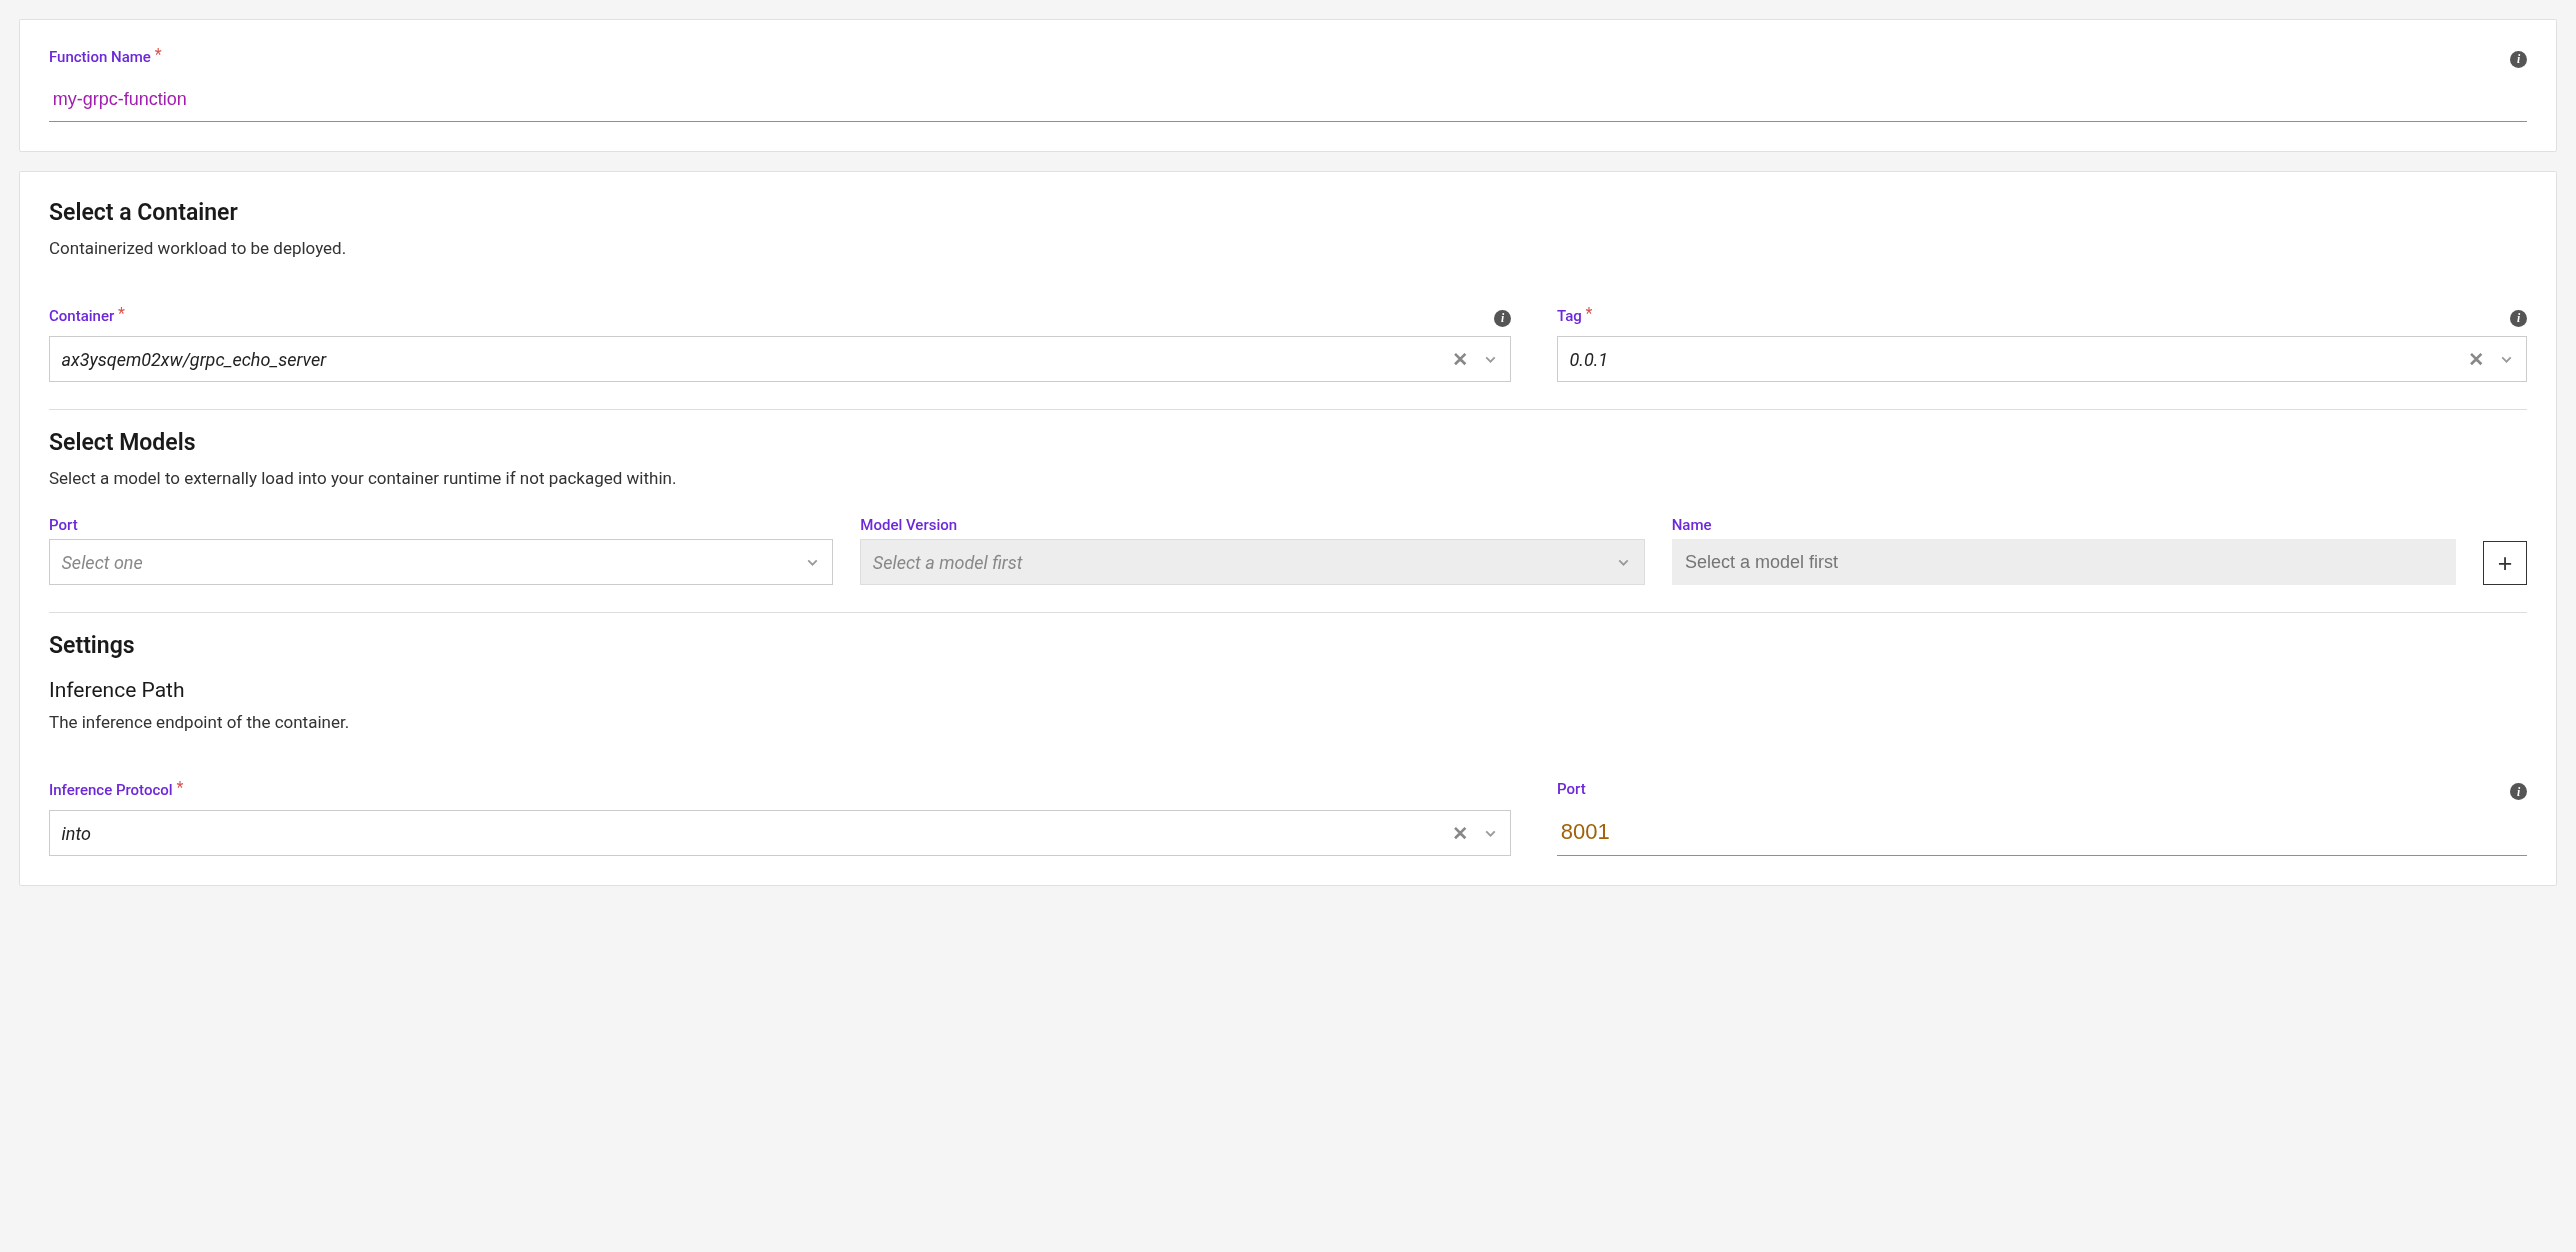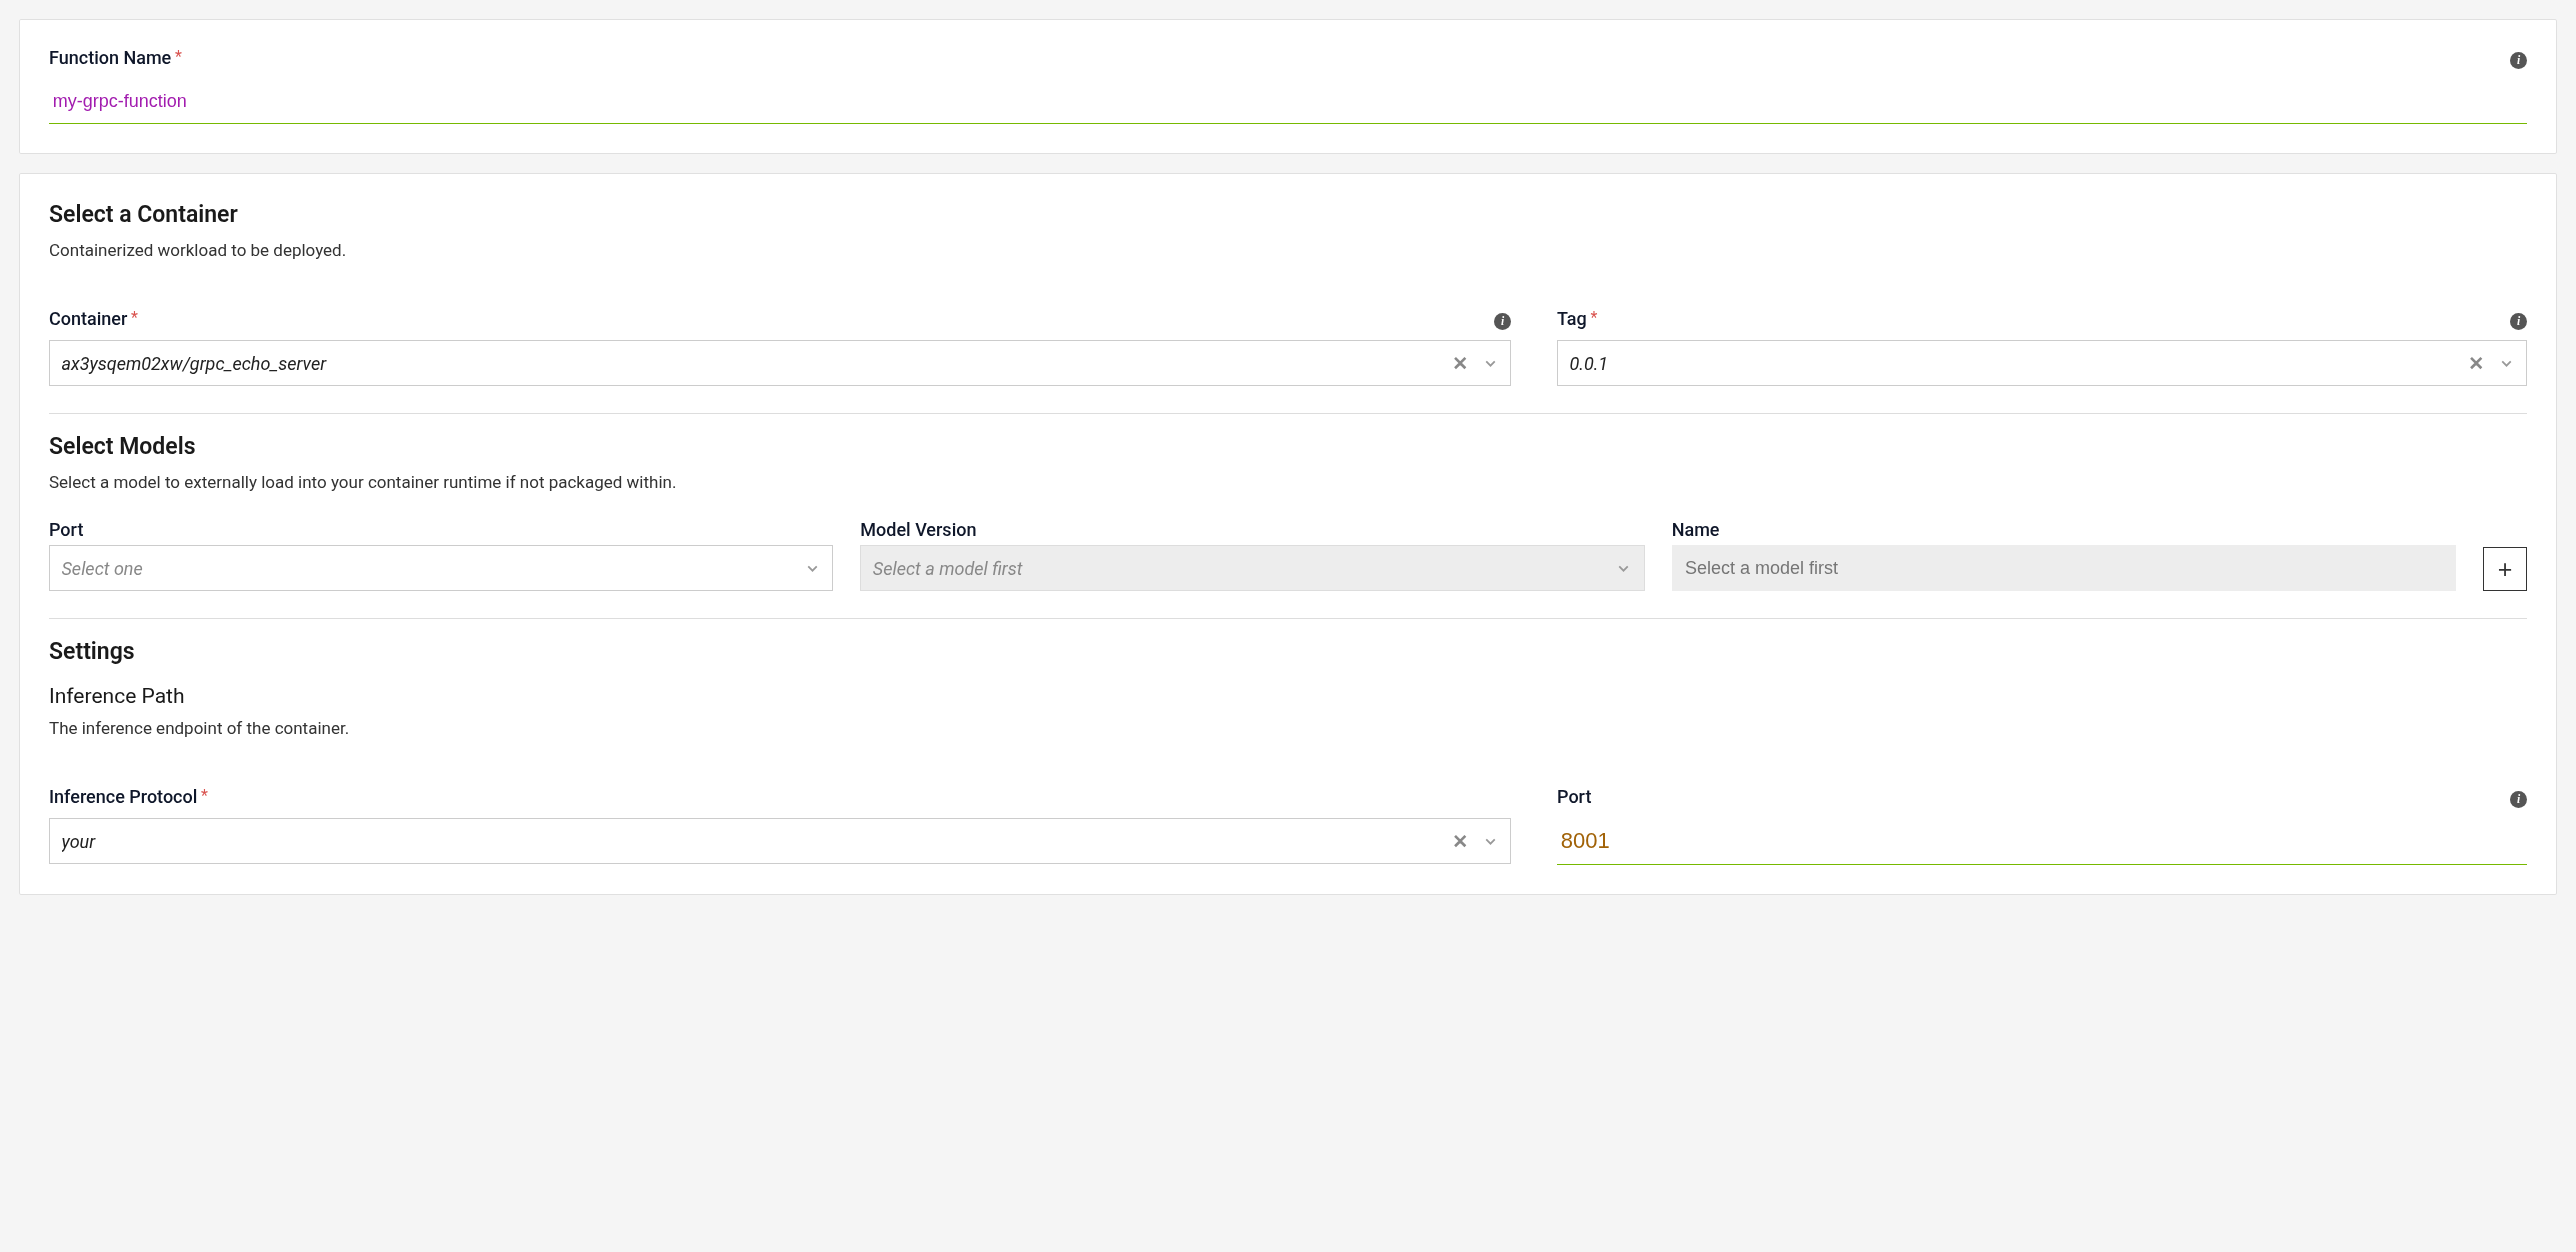--- a/index.html
+++ b/index.html
@@ -38,22 +38,22 @@
       color: #1a1a1a;
       margin-top: 19px;
       margin-bottom: 9.6px;
     }
     .section-desc {
       font-size: 17px;
       color: #333;
       margin-bottom: 27px;
     }
     .field-label {
-      font-size: 18px;
-      color: #0f172a;
+      font-size: 15px;
+      color: #6d28d9;
       font-weight: 500;
       margin-bottom: 5.7px;
       display: inline-block;
     }
     .required {
       color: #d9534f;
       margin-left: 3.8px;
       position: relative;
       top: -1.9px;
     }
@@ -322,21 +322,21 @@
 
     <div class="container-row">
       <div class="container-col-wide">
         <div class="field-header" style="margin-bottom:5.7px;">
           <div class="label-wrap">
             <span class="field-label">Inference Protocol</span>
             <span class="required">*</span>
           </div>
         </div>
         <div class="select-box">
-          <span class="select-value">your</span>
+          <span class="select-value">into</span>
           <div class="select-icons">
             <span class="clear-icon">✕</span>
             <span class="chevron-icon">
               <svg viewBox="0 0 24 24" fill="none" stroke="currentColor" stroke-width="2.5">
                   <polyline points="6 9 12 15 18 9"></polyline>
                 </svg>
             </span>
           </div>
         </div>
       </div>

